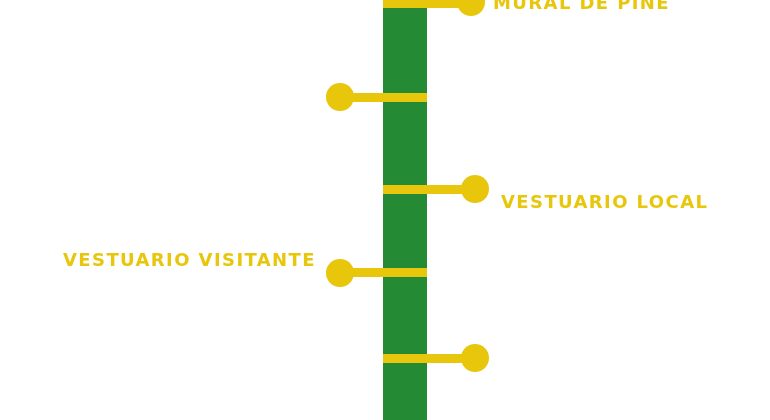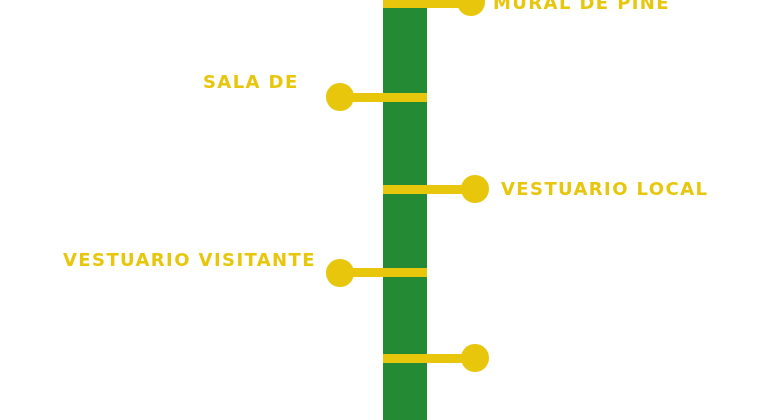--- a/index.html
+++ b/index.html
@@ -16,26 +16,25 @@
 
 <div class="line" style="left:383px; top:-1px; width:88px;"></div>
 <div class="dot" style="left:457px; top:-12px;"></div>
 <div class="label" style="left:493px; top:-11px;">
   <div>MURAL DE PINE</div>
 </div>
 
 <div class="line" style="left:340px; top:93px; width:87px;"></div>
 <div class="dot" style="left:326px; top:83px;"></div>
 <div class="label" style="left:203px; top:68px;">
-  <div>SALA DE</div>
 </div>
 
 <div class="line" style="left:383px; top:185px; width:92px;"></div>
 <div class="dot" style="left:461px; top:175px;"></div>
-<div class="label" style="left:501px; top:175px;">
+<div class="label" style="left:501px; top:188px;">
   <div>VESTUARIO LOCAL</div>
 </div>
 
 <div class="line" style="left:340px; top:268px; width:87px;"></div>
 <div class="dot" style="left:326px; top:259px;"></div>
 <div class="label" style="left:63px; top:246px;">
   <div>VESTUARIO VISITANTE</div>
 </div>
 
 <div class="line" style="left:383px; top:354px; width:92px;"></div>

